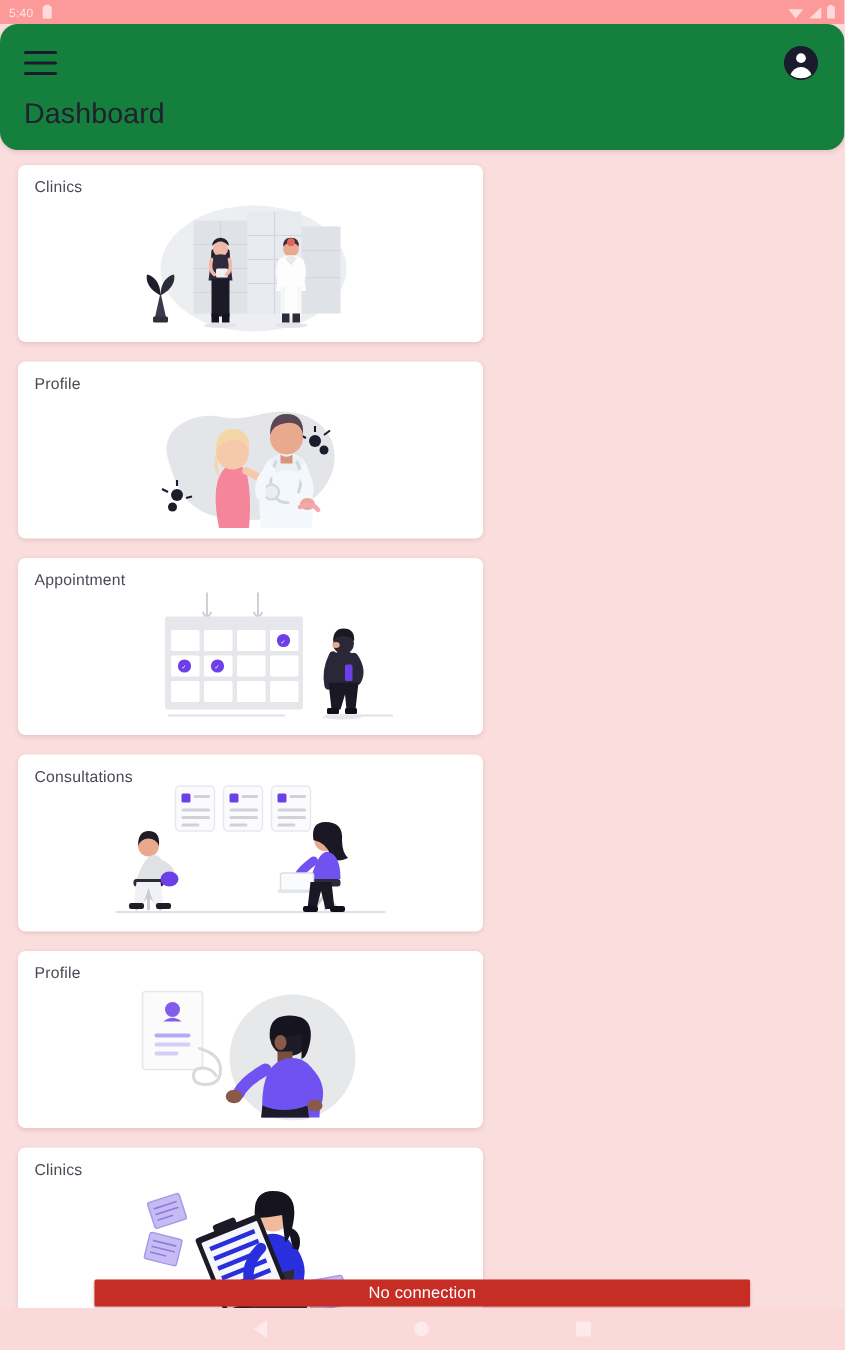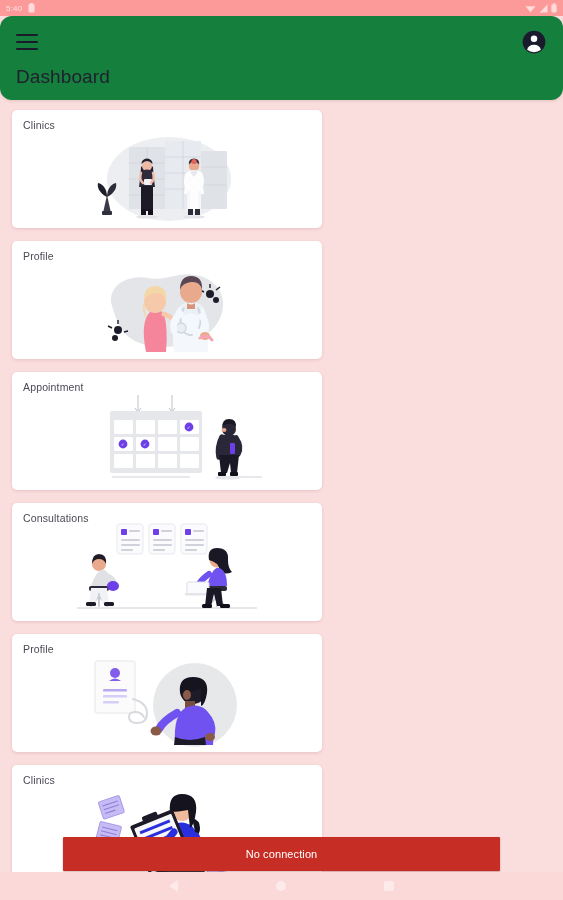--- a/index.html
+++ b/index.html
@@ -110,21 +110,21 @@
     justify-content: center;
   }
   .card-art svg { display: block; }
 
   
   .snackbar {
     position: absolute;
     left: 63px;
     right: 63px;
     bottom: 29px;
-    height: 34px;
+    height: 18px;
     background: #c62d24;
     border-radius: 1px;
     display: flex;
     align-items: center;
     justify-content: center;
     box-shadow: 0 1px 2px rgba(120,40,35,0.35);
   }
   .snackbar-text {
     color: #ffffff;
     font-size: 11px;

